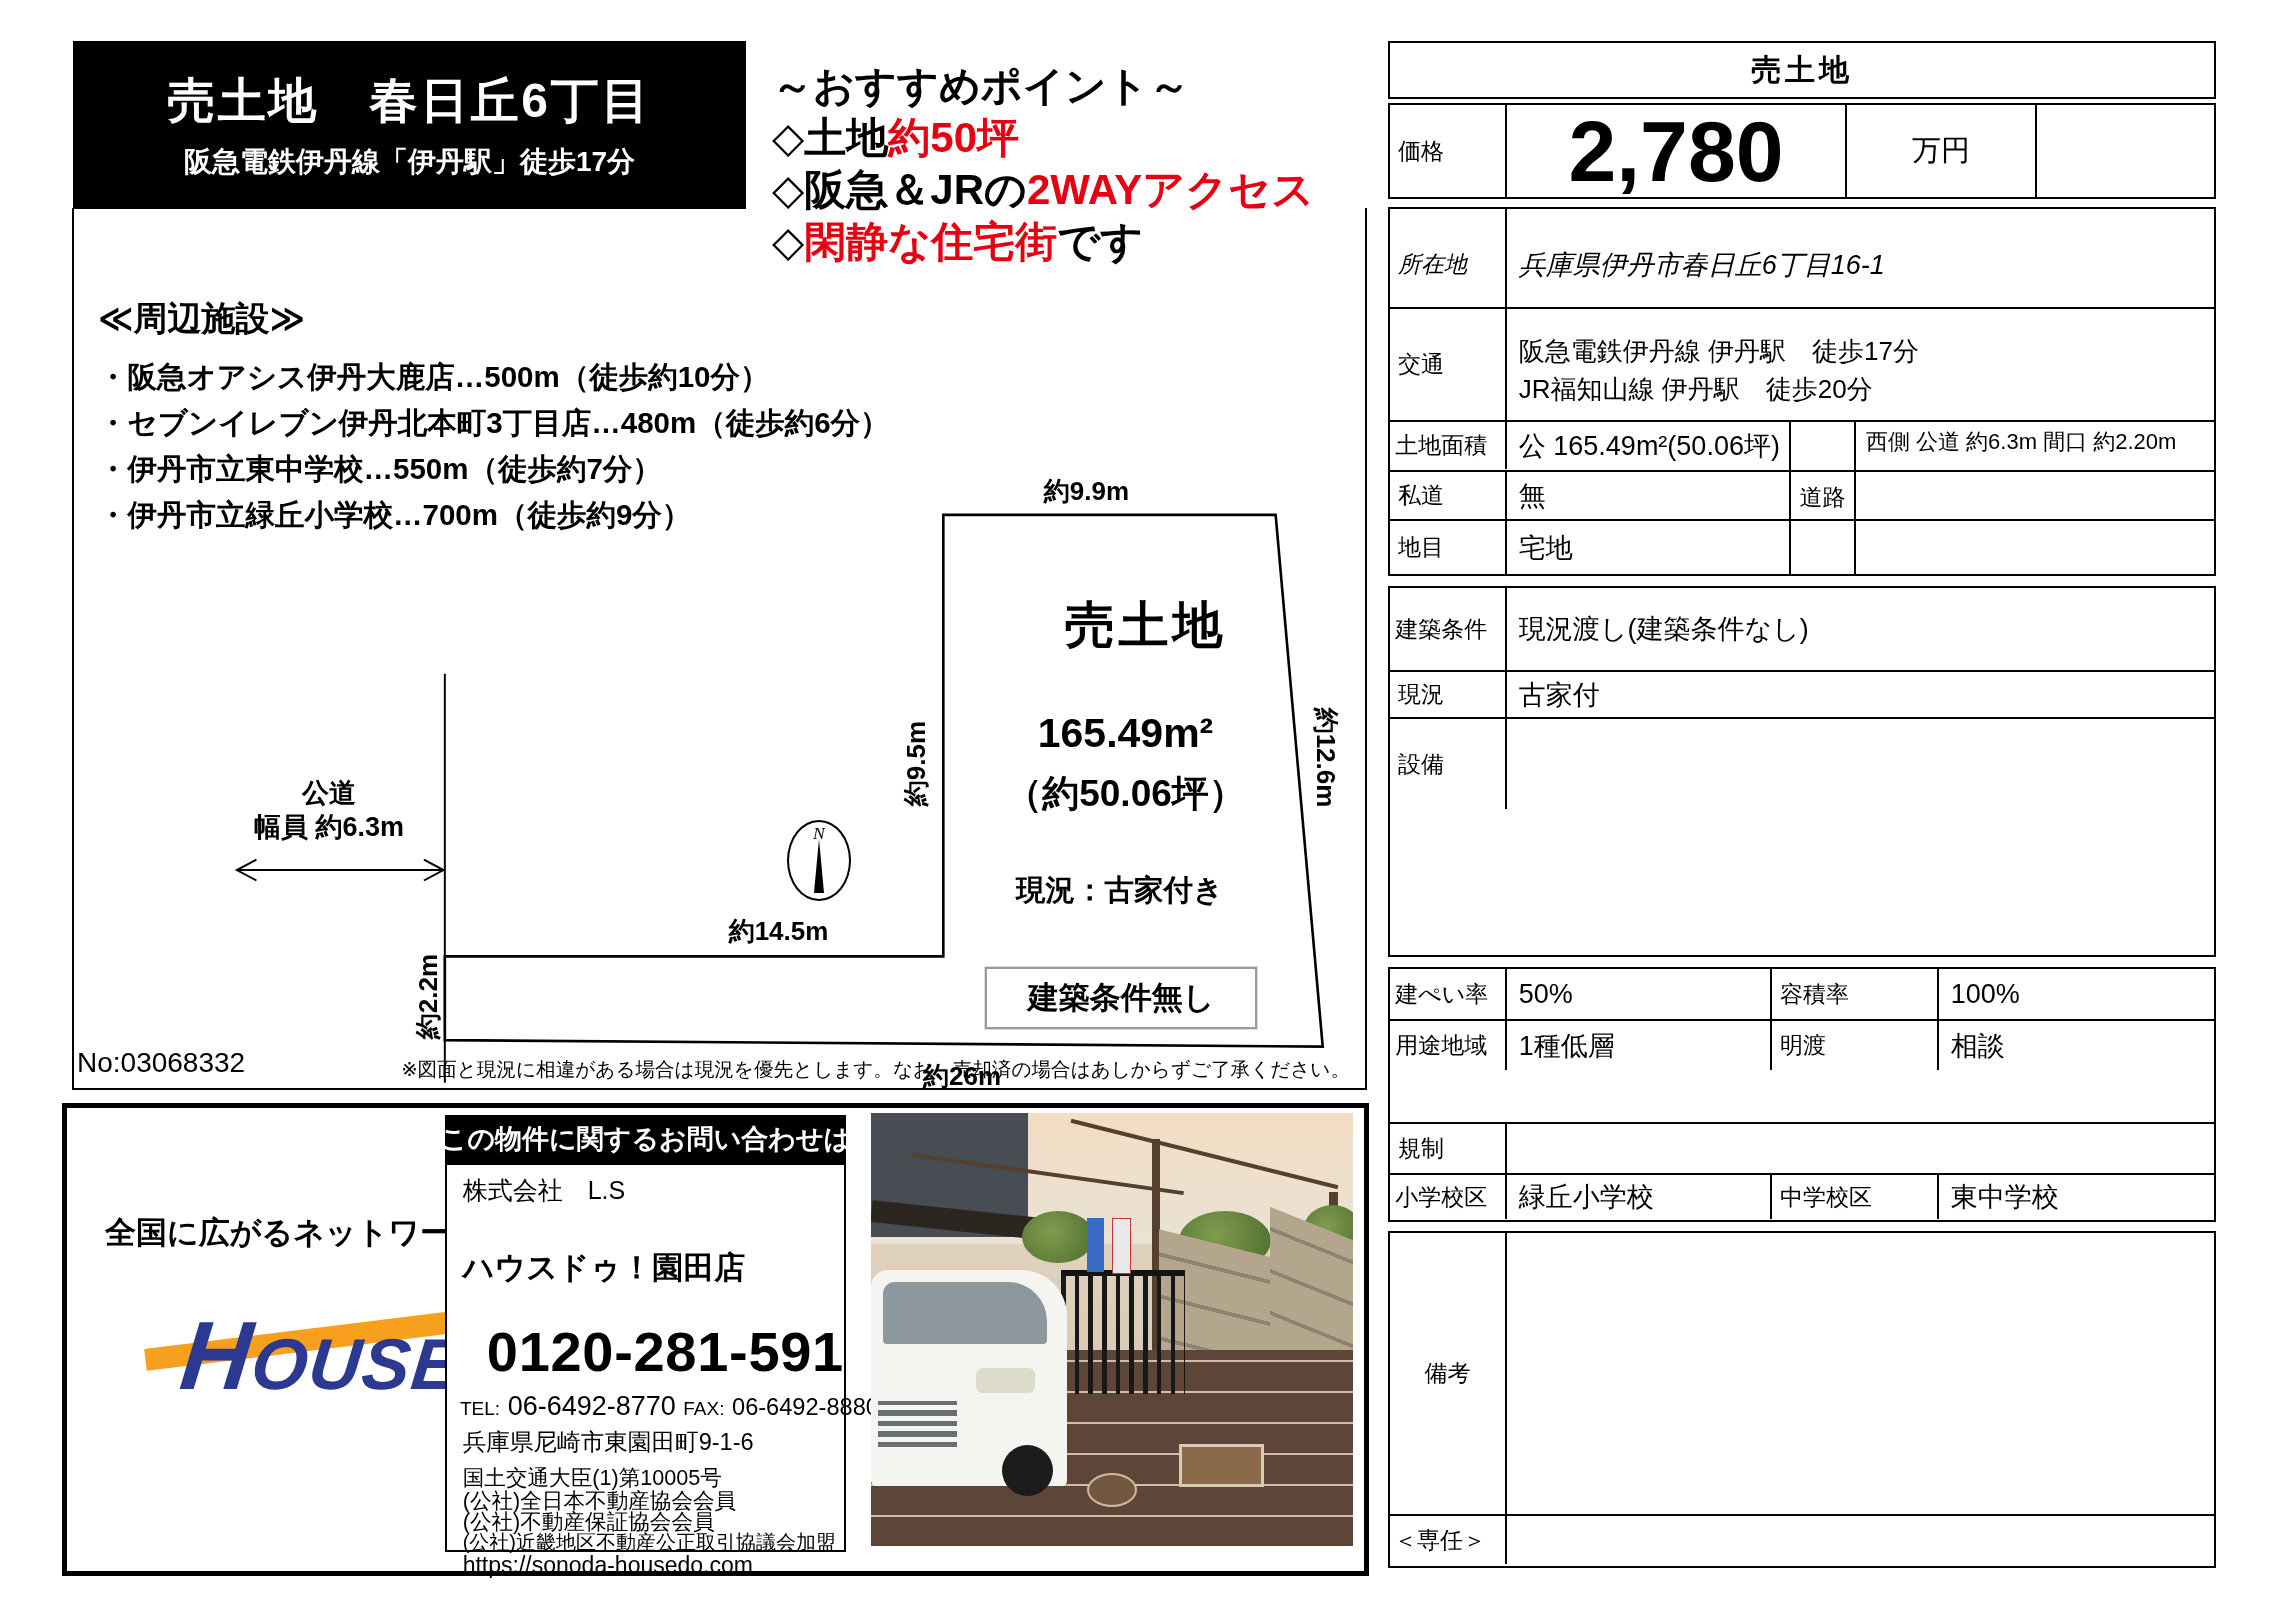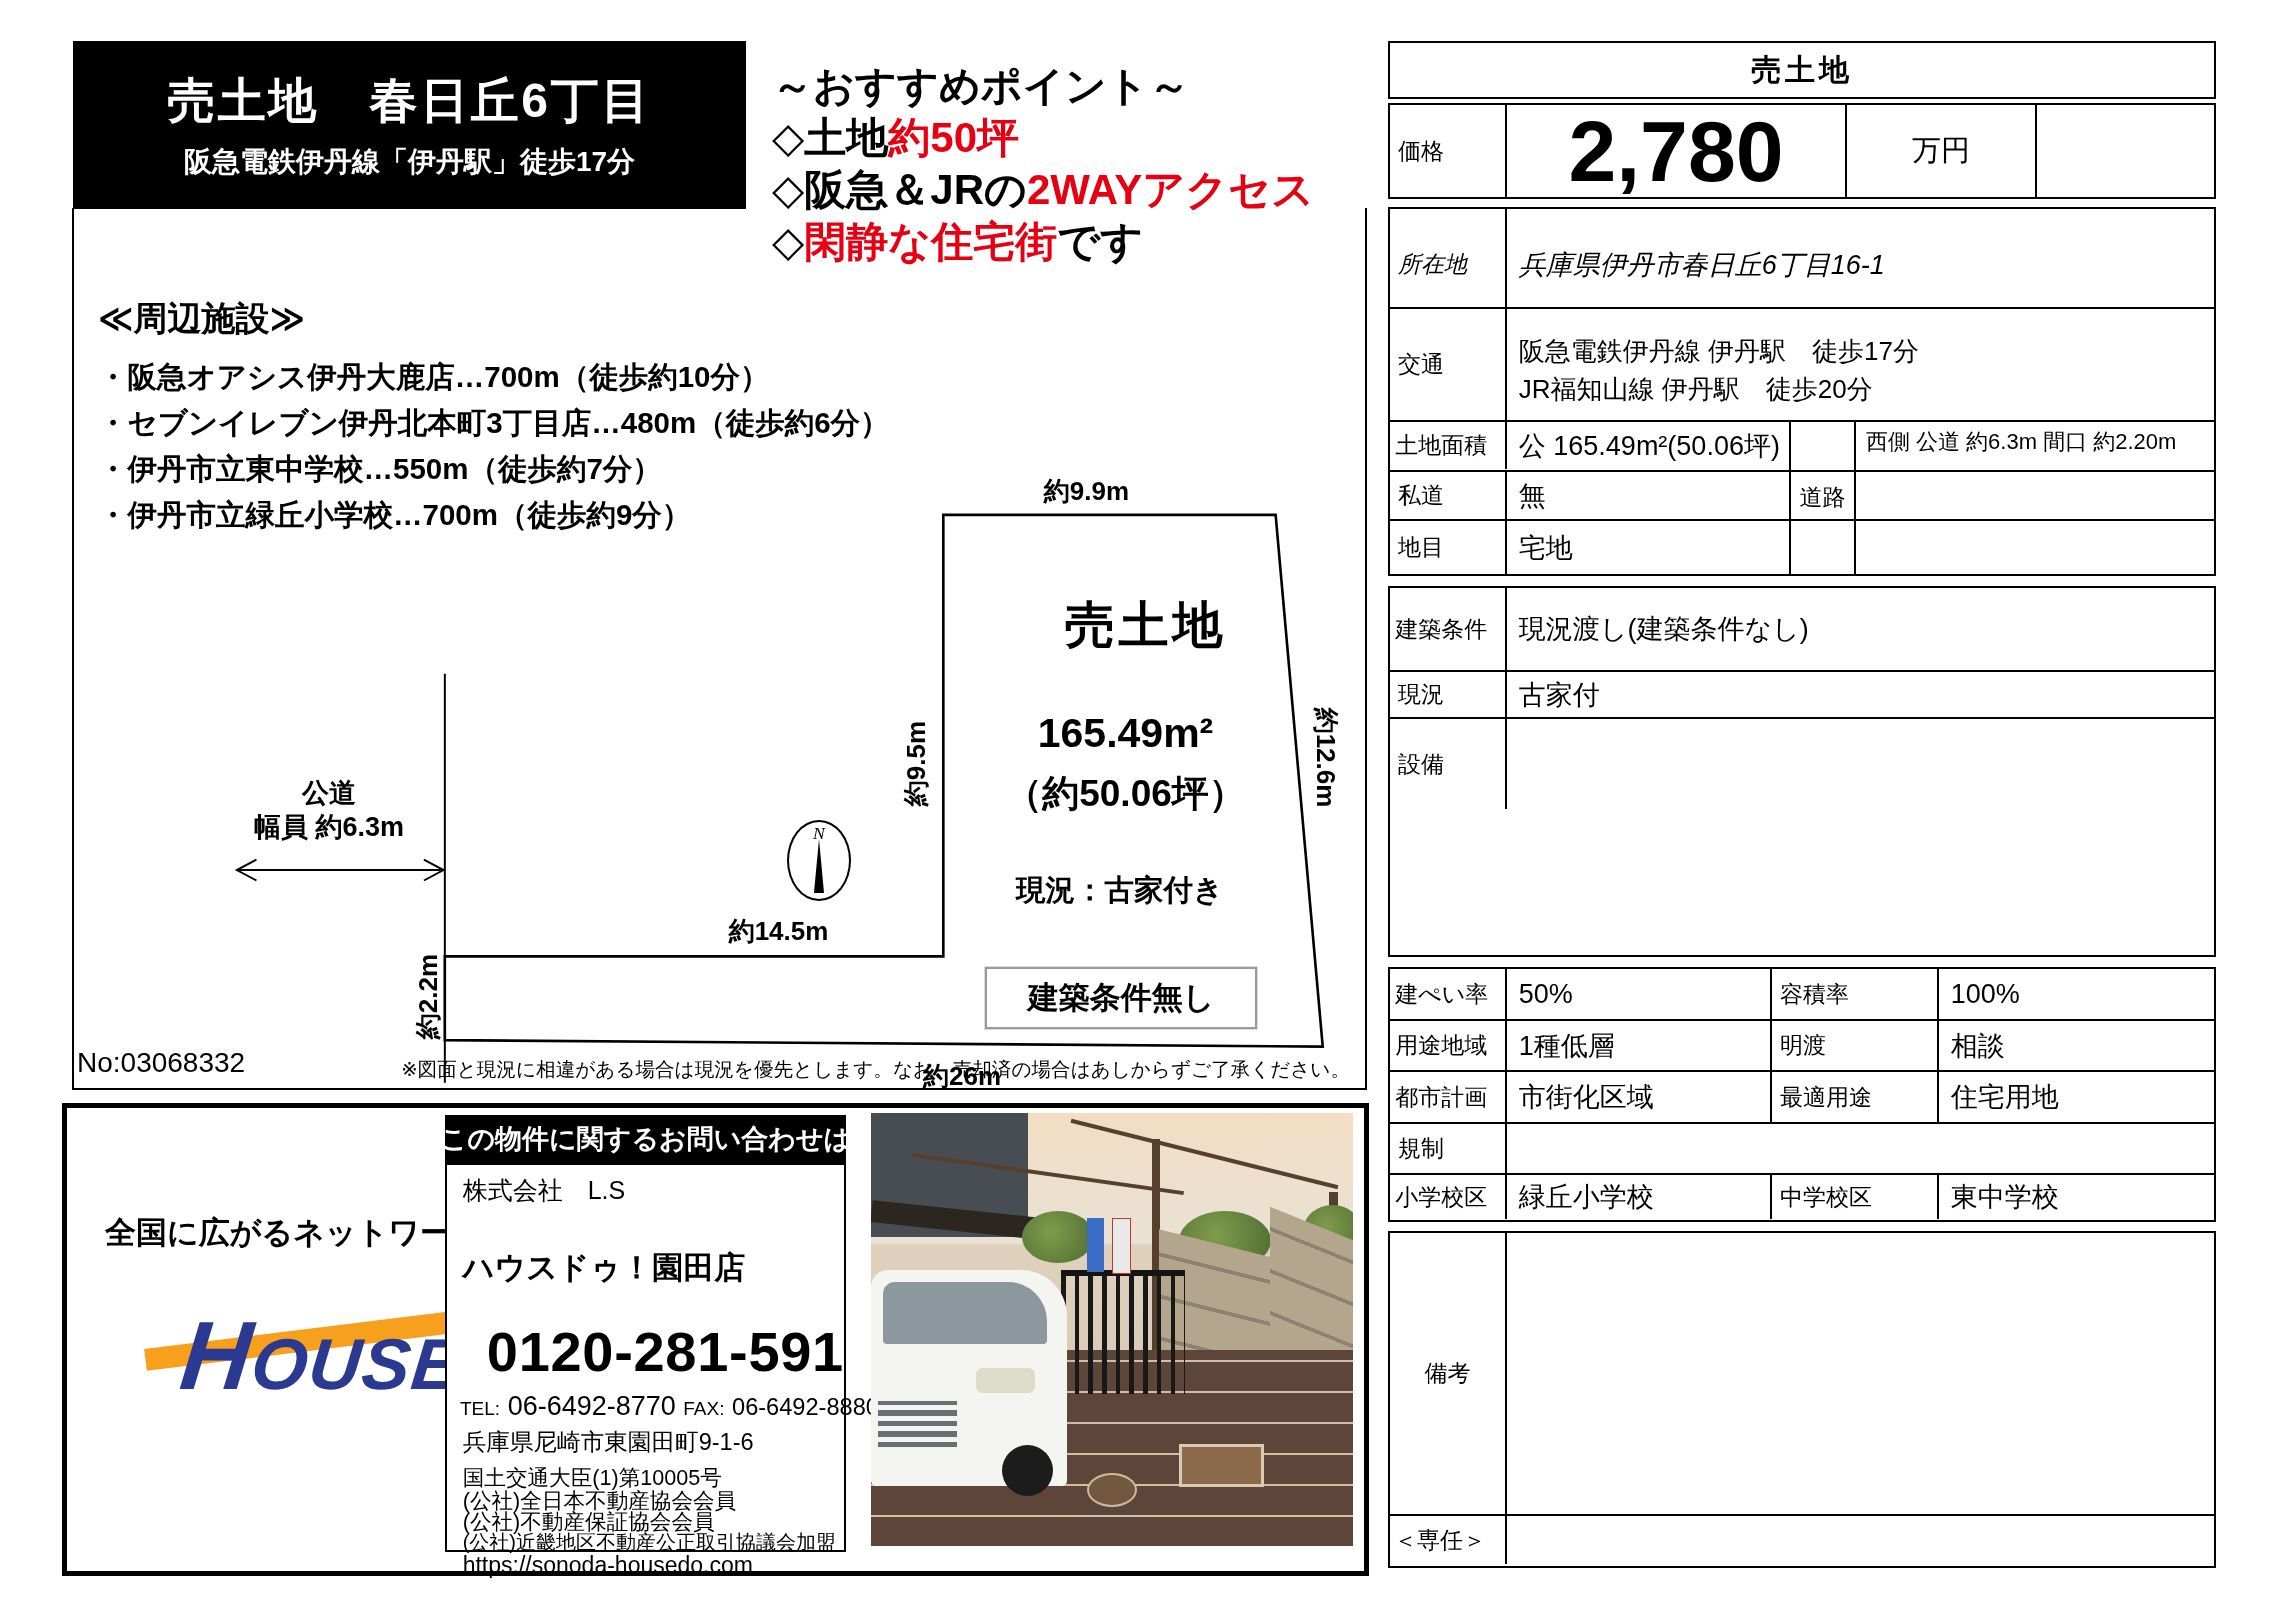--- a/index.html
+++ b/index.html
@@ -120,21 +120,21 @@
 
   <div class="abs points">
     <div class="hd">～おすすめポイント～</div>
     <div class="it"><span>◇</span><span>土地</span><span class="red">約50坪</span><span></span></div>
     <div class="it"><span>◇</span><span>阪急＆JRの</span><span class="red">2WAYアクセス</span><span></span></div>
     <div class="it"><span>◇</span><span></span><span class="red">閑静な住宅街</span><span>です</span></div>
   </div>
 
   <div class="abs facilities">
     <div class="hd">≪周辺施設≫</div>
-    <div class="it">・阪急オアシス伊丹大鹿店…700m（徒歩約10分）</div>
+    <div class="it">・阪急オアシス伊丹大鹿店…500m（徒歩約10分）</div>
     <div class="it">・セブンイレブン伊丹北本町3丁目店…480m（徒歩約6分）</div>
     <div class="it">・伊丹市立東中学校…550m（徒歩約7分）</div>
     <div class="it">・伊丹市立緑丘小学校…700m（徒歩約9分）</div>
   </div>
 
   <svg class="abs" style="left:196px;top:471px;" width="1178" height="628" viewBox="0 0 1800 960">
     <line x1="380" y1="310" x2="380" y2="935" stroke="#000" stroke-width="3"></line>
     <polygon points="1142,67 1650,67 1722,880 380,870 380,742 1142,742" fill="none" stroke="#000" stroke-width="4"></polygon>
     <line x1="62" y1="610" x2="378" y2="610" stroke="#000" stroke-width="3"></line>
     <polyline points="92,594 62,610 92,626" fill="none" stroke="#000" stroke-width="3"></polyline>
@@ -286,26 +286,20 @@
       <div class="val" style="left:115px;width:265px;">50%</div>
       <div class="val" style="left:380px;width:167px;font-size:23px;padding-left:7.9px;">容積率</div>
       <div class="val" style="left:547px;width:276px;">100%</div>
     </div>
     <div class="row" style="top:50px;height:51px;">
       <div class="lab" style="width:115px;padding-left:5.2px;">用途地域</div>
       <div class="val" style="left:115px;width:265px;">1種低層</div>
       <div class="val" style="left:380px;width:167px;font-size:23px;padding-left:7.9px;">明渡</div>
       <div class="val" style="left:547px;width:276px;">相談</div>
     </div>
-    <div class="row" style="top:101px;height:52px;">
-      <div class="lab" style="width:115px;padding-left:5.2px;">都市計画</div>
-      <div class="val" style="left:115px;width:265px;">市街化区域</div>
-      <div class="val" style="left:380px;width:167px;font-size:23px;padding-left:7.9px;">最適用途</div>
-      <div class="val" style="left:547px;width:276px;">住宅用地</div>
-    </div>
     <div class="row" style="top:153px;height:51px;">
       <div class="lab" style="width:115px;">規制</div>
       <div class="val" style="left:115px;width:708px;"></div>
     </div>
     <div class="row" style="top:204px;height:46px;">
       <div class="lab" style="width:115px;padding-left:5.2px;">小学校区</div>
       <div class="val" style="left:115px;width:265px;">緑丘小学校</div>
       <div class="val" style="left:380px;width:167px;font-size:23px;padding-left:7.9px;">中学校区</div>
       <div class="val" style="left:547px;width:276px;">東中学校</div>
     </div>

